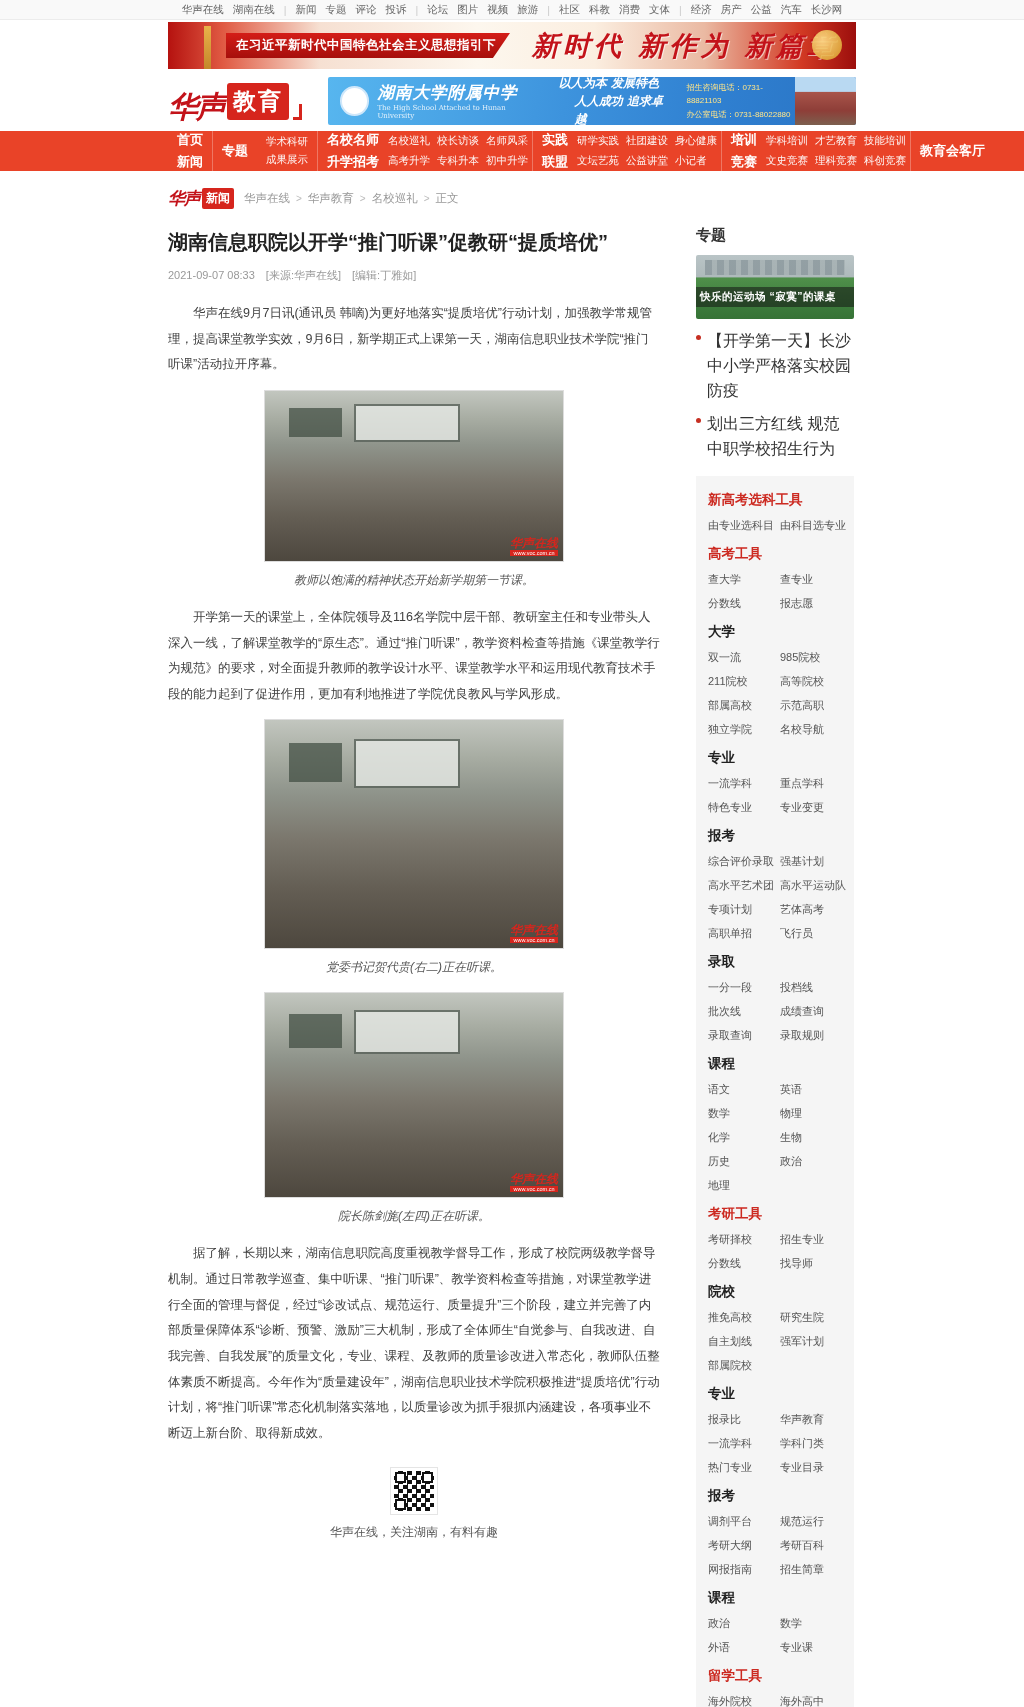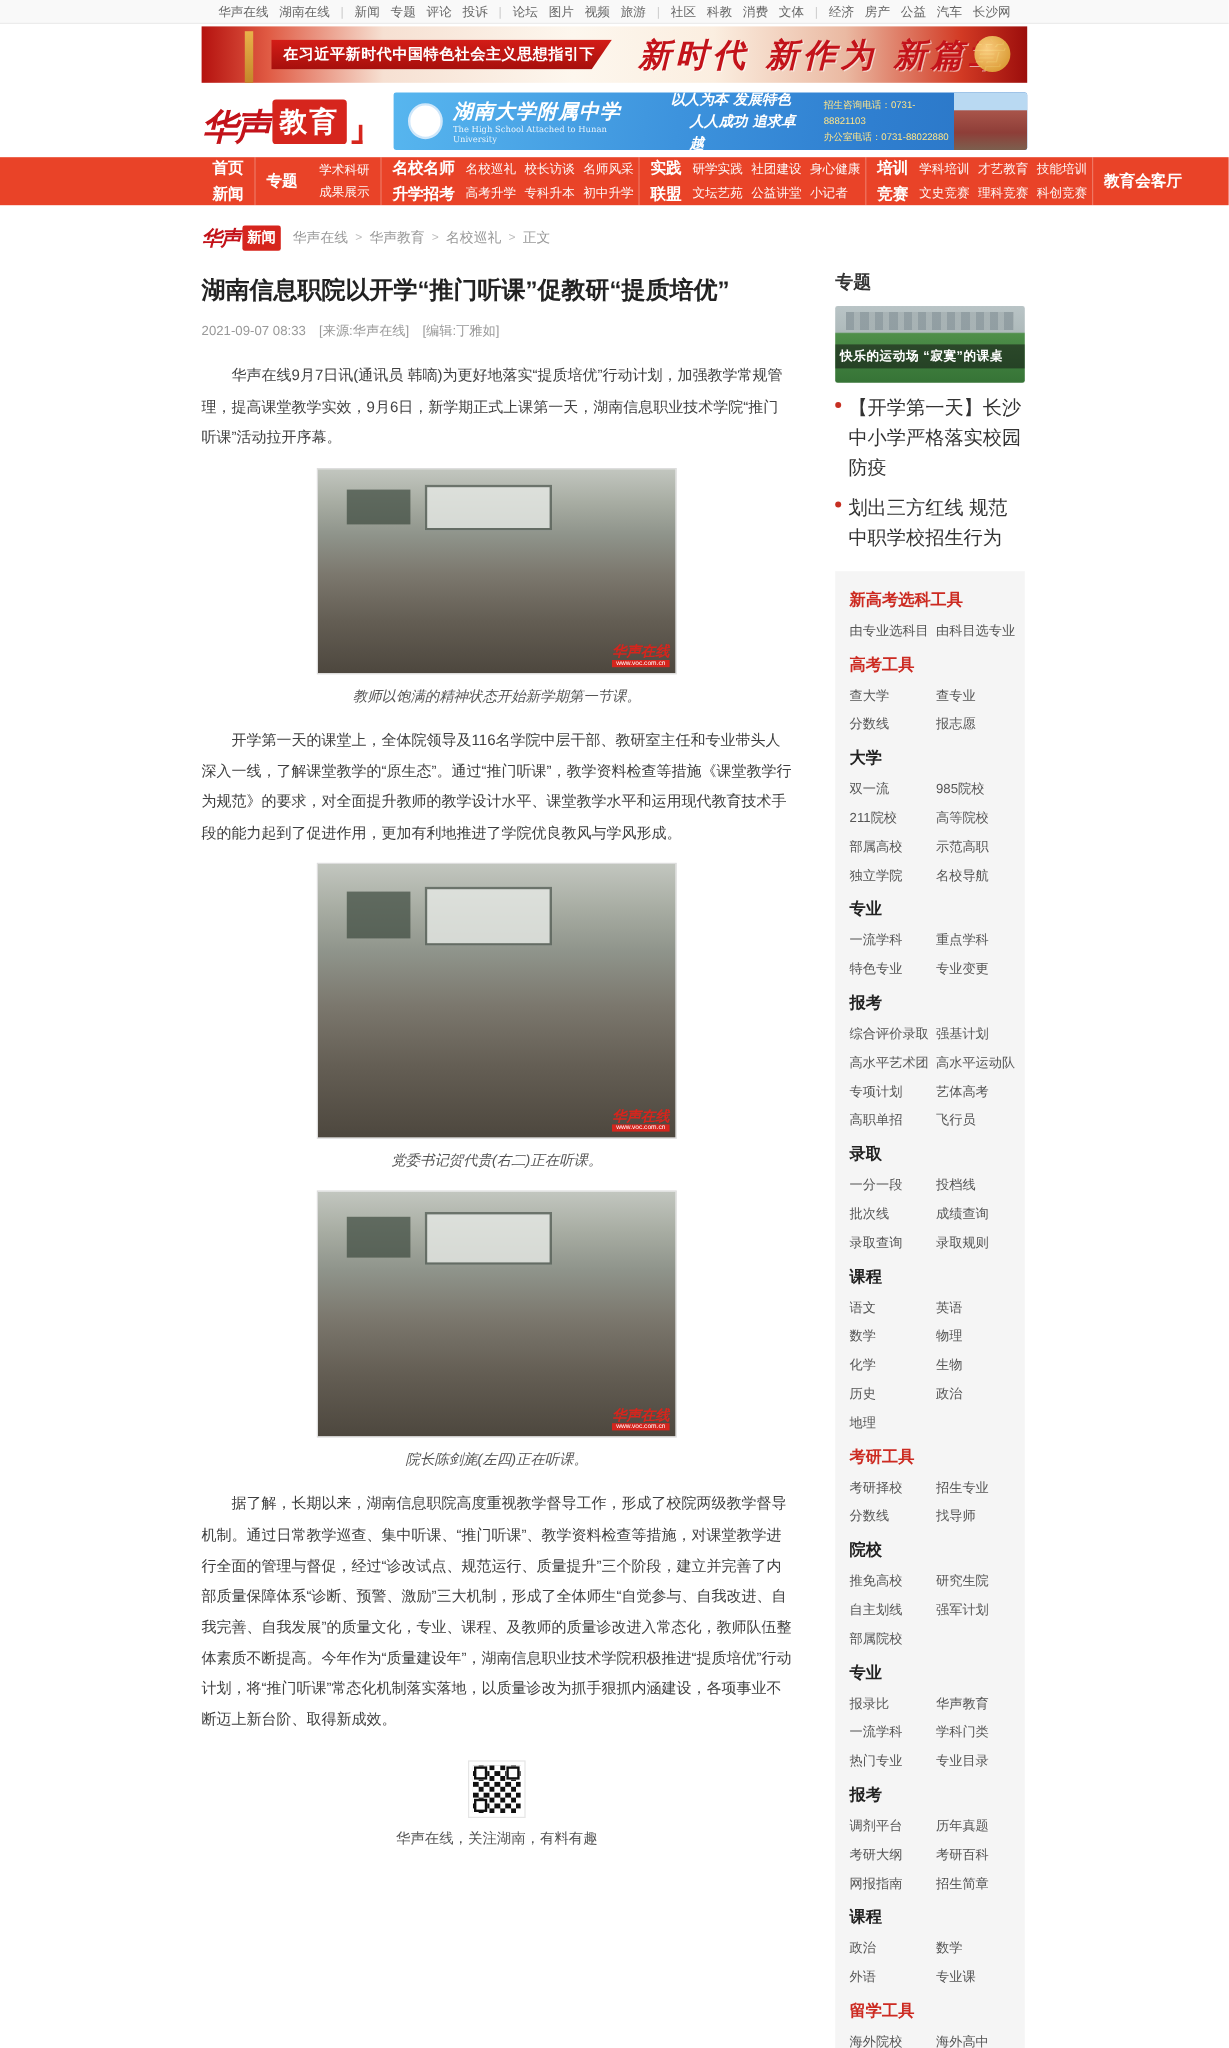--- a/index.html
+++ b/index.html
@@ -395,21 +395,21 @@
           <a class="lk">部属院校</a>
           <a class="h-blk">专业</a>
           <a class="lk">报录比</a>
           <a class="lk">华声教育</a>
           <a class="lk">一流学科</a>
           <a class="lk">学科门类</a>
           <a class="lk">热门专业</a>
           <a class="lk">专业目录</a>
           <a class="h-blk">报考</a>
           <a class="lk">调剂平台</a>
-          <a class="lk">历年真题</a>
+          <a class="lk">规范运行</a>
           <a class="lk">考研大纲</a>
           <a class="lk">考研百科</a>
           <a class="lk">网报指南</a>
           <a class="lk">招生简章</a>
           <a class="h-blk">课程</a>
           <a class="lk">政治</a>
           <a class="lk">数学</a>
           <a class="lk">外语</a>
           <a class="lk">专业课</a>
           <a class="h-red">留学工具</a>

